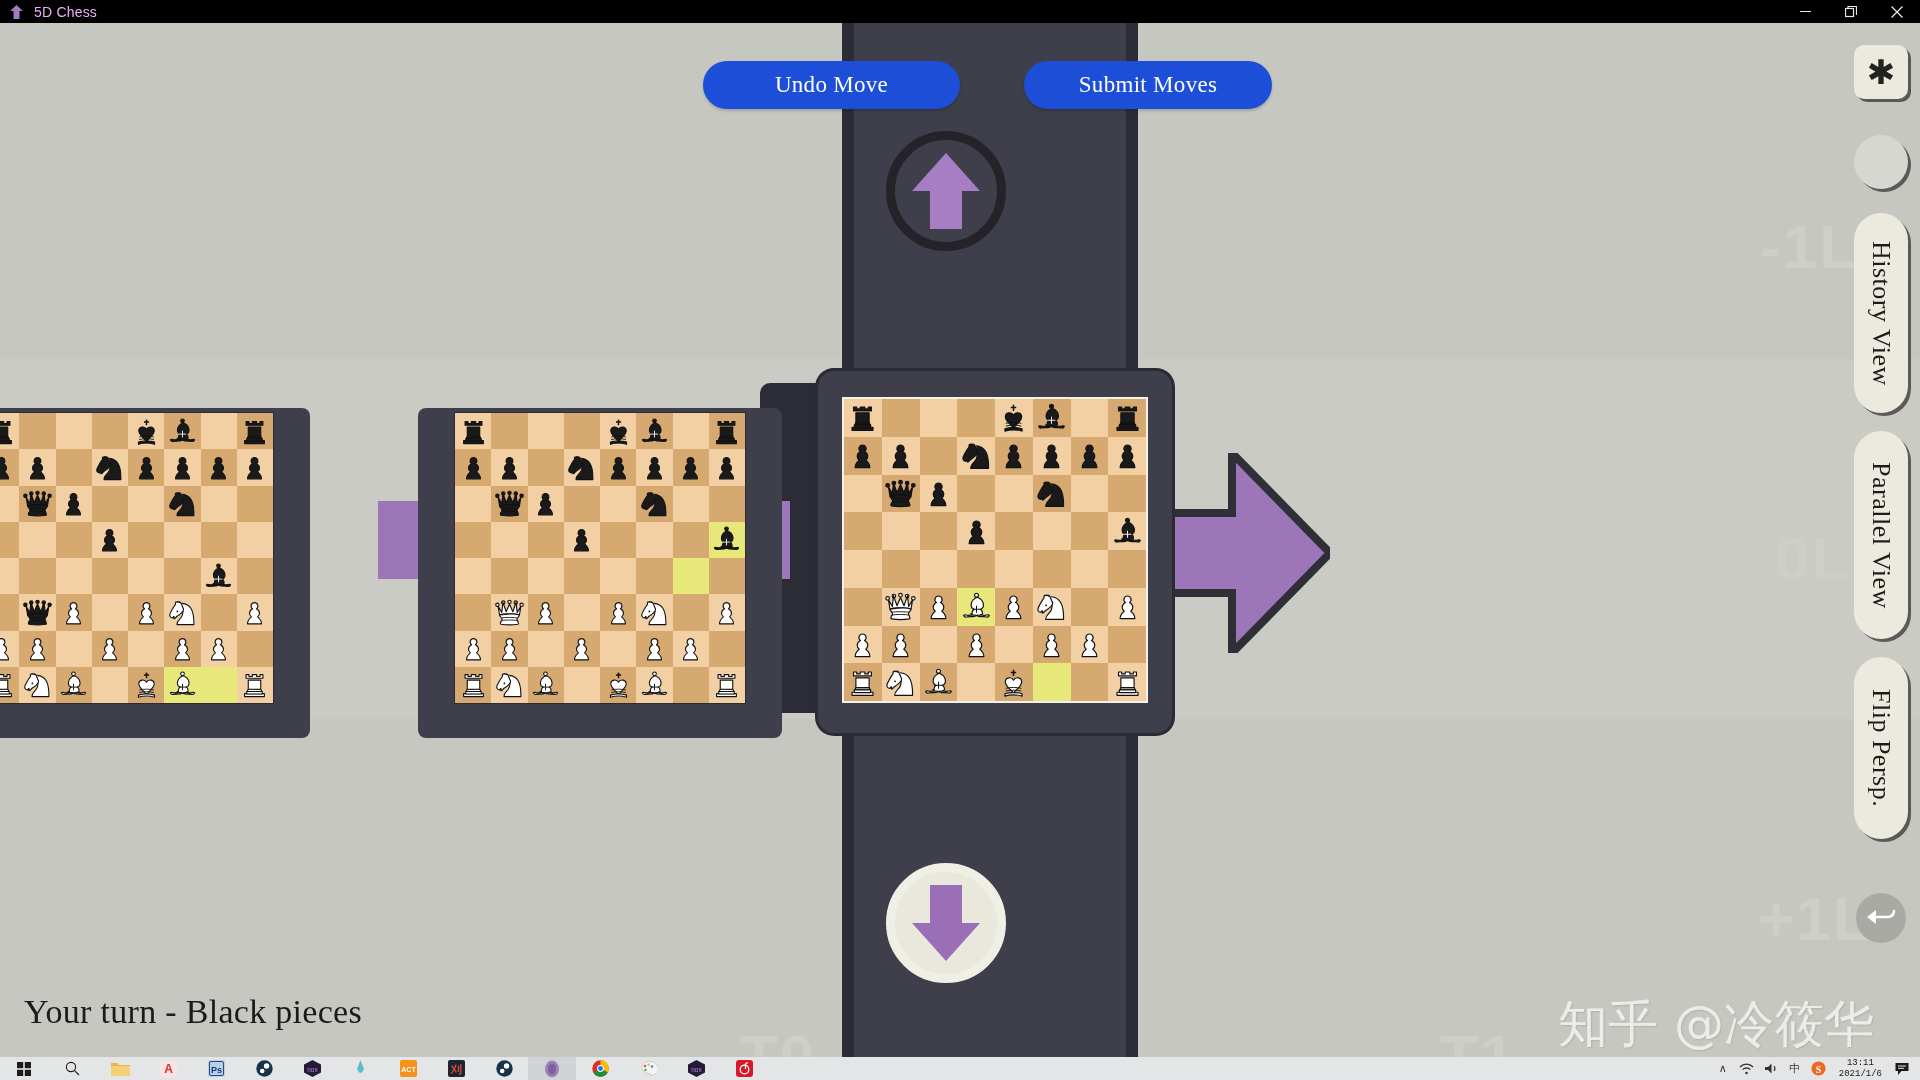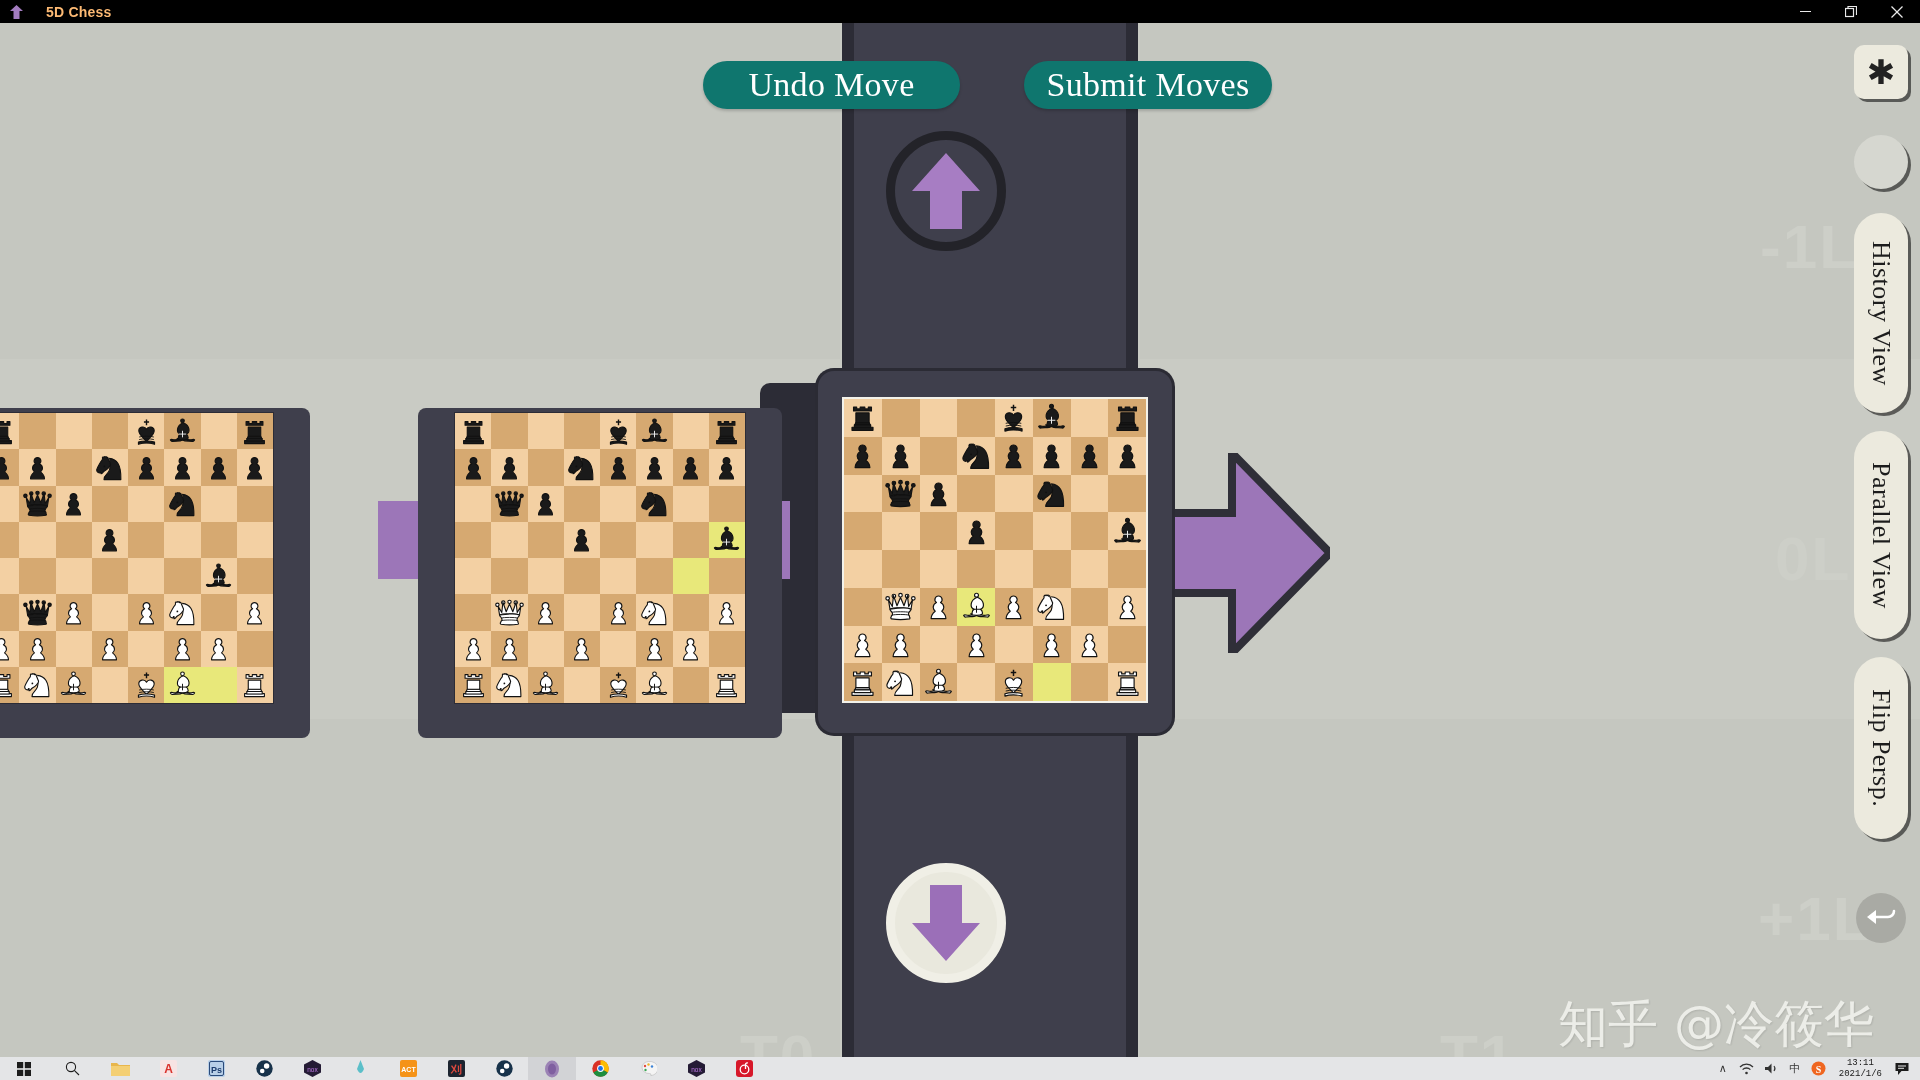--- a/index.html
+++ b/index.html
@@ -4,22 +4,22 @@
 <style>
   * { margin:0; padding:0; box-sizing:border-box; }
   html,body { width:1920px; height:1080px; overflow:hidden; background:#c2c4bd;
     font-family:"Liberation Serif", serif; }
 
   
   #titlebar{ position:absolute; left:0; top:0; width:1920px; height:23px;
     background:#000; display:flex; align-items:center; z-index:60; }
   #titlebar .tb-icon{ width:20px; margin-left:6px; display:flex; align-items:center;
     justify-content:center; }
-  #titlebar .tb-title{ color:#fdba74; font-size:14px; font-family:"Liberation Sans",sans-serif;
-    margin-left:20px; letter-spacing:.2px;font-weight:bold; }
+  #titlebar .tb-title{ color:#f0abfc; font-size:14px; font-family:"Liberation Sans",sans-serif;
+    margin-left:8px; letter-spacing:.2px; }
   #win-controls{ margin-left:auto; display:flex; height:23px; }
   #win-controls div{ width:46px; height:23px; display:flex; align-items:center;
     justify-content:center; color:#e9e9e9; font-family:"Liberation Sans",sans-serif;
     font-size:13px; }
 
   
   #game{ position:absolute; left:0; top:23px; width:1920px; height:1034px;
     background:#c5c7c0; overflow:hidden; }
 
   
@@ -53,23 +53,23 @@
 
   
   .link-bar{ position:absolute; background:#9c76b8; }
   .arrow-big{ position:absolute; }
 
   
   .circ-arrow{ position:absolute; border-radius:50%; display:flex;
     align-items:center; justify-content:center; }
 
   
-  .topbtn{ position:absolute; height:48px; background:#0f766e; border-radius:24px;
+  .topbtn{ position:absolute; height:48px; background:#1d4ed8; border-radius:24px;
     display:flex; align-items:center; justify-content:center; color:#fff;
-    font-size:34px; letter-spacing:.3px; cursor:pointer;
+    font-size:23px; letter-spacing:.3px; cursor:pointer;
     box-shadow:0 2px 3px rgba(0,0,0,.18); }
 
   
   #sidebar{ position:absolute; right:8px; top:10px; width:60px; height:1000px; }
   .sb{ position:absolute; left:2px; background:#eceade; box-shadow:3px 3px 0 rgba(0,0,0,.55);
     display:flex; align-items:center; justify-content:center; cursor:pointer; }
   .sb-sq{ width:54px; height:54px; border-radius:10px; font-size:34px; color:#222; }
   .sb-circ{ width:54px; height:54px; border-radius:50%; background:#d6d7d0;
     box-shadow:3px 3px 0 rgba(0,0,0,.55); }
   .sb-pill{ width:54px; border-radius:27px; }
@@ -1218,20 +1218,21 @@
               </svg>
             </span>
           </div>
         </div>
       </div>
     </div>
 
   <div class="topbtn" style="left:703px;top:38px;width:257px;">Undo Move</div>
   <div class="topbtn" style="left:1024px;top:38px;width:248px;">Submit Moves</div>
 
+  <div id="status">Your turn - Black pieces</div>
 
   <div id="watermark">知乎 @冷筱华</div>
 
   <div id="sidebar">
     <div class="sb sb-sq" style="top:12px;">✱</div>
     <div class="sb sb-circ" style="top:102px;"></div>
     <div class="sb sb-pill" style="top:180px;height:200px;">
       <span>History View</span>
     </div>
     <div class="sb sb-pill" style="top:398px;height:208px;">

